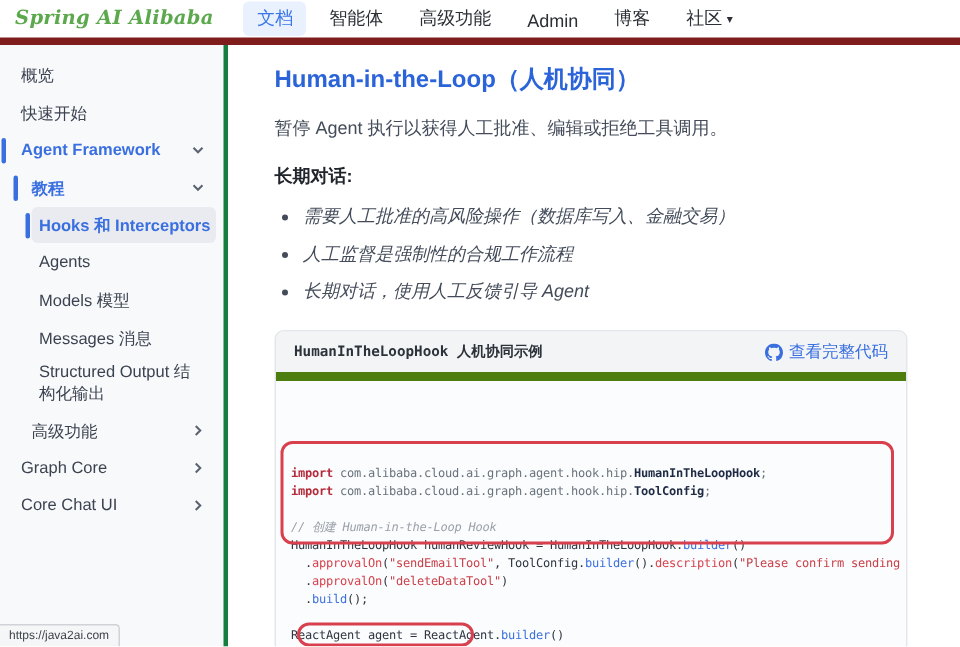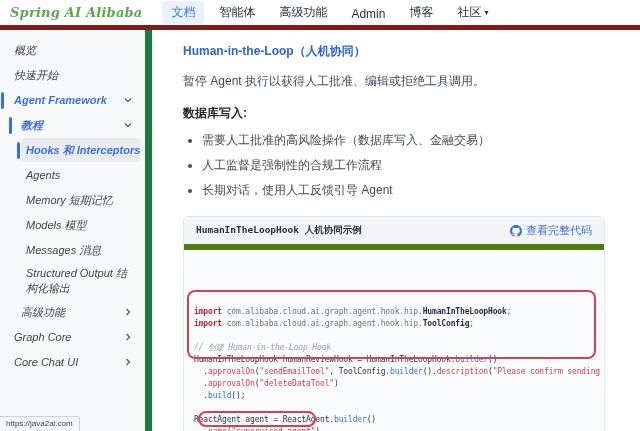--- a/index.html
+++ b/index.html
@@ -13,43 +13,43 @@
     background:#fff;border-bottom:5px solid #7f1d1d;box-sizing:border-box;}
   .logo{font-family:"DejaVu Serif",serif;font-style:italic;font-weight:bold;
     font-size:13px;color:#5ba94c;letter-spacing:.2px;white-space:nowrap;}
   .nav{display:flex;align-items:flex-end;margin-left:20px;gap:6px;}
   .nav-item{font-size:12px;color:#2c3036;padding:3px 9px;border-radius:4px;
     cursor:pointer;display:flex;align-items:center;gap:3px;white-space:nowrap;}
   .nav-item.active{background:#e8f1fd;color:#3a76e8;}
   .caret{font-size:8px;line-height:1;color:#2c3036;}
   
   .sidebar{position:absolute;top:30px;left:0;width:152px;bottom:0;
-    background:#f8f9fb;border-right:7px solid #15803d;padding-top:7px;
-    box-sizing:border-box;font-size:11px;color:#3c4350;font-style:italic;}
+    background:#f8f9fb;border-right:3px solid #15803d;padding-top:7px;
+    box-sizing:border-box;font-size:11px;color:#3c4350;}
   .sb-item{position:relative;display:flex;align-items:center;height:24px;
     margin:1px 0;cursor:pointer;}
   .lvl0{padding-left:14px;}.lvl1{padding-left:21px;}.lvl2{padding-left:26px;}
   .sb-item.blue .sb-label{color:#3a6fe0;font-weight:bold;}
   .sb-bar{position:absolute;width:3px;height:17px;border-radius:2px;
     background:#3a6fe0;top:4px;}
   .bar0 .sb-bar{left:1px;}.bar1 .sb-bar{left:9px;}.bar2 .sb-bar{left:17px;}
   .sb-item.active::before{content:"";position:absolute;left:21px;right:5px;
     top:0;bottom:0;background:#e9ebf0;border-radius:4px;}
   .sb-label{position:relative;z-index:1;}
   .sb-chevron{position:absolute;right:12px;top:7px;line-height:0;}
   .sb-item.wrap{height:auto;padding-top:3px;padding-bottom:3px;line-height:15px;
     padding-right:16px;}
   .gap-top{margin-top:0;}
   
   .main{position:absolute;left:152px;top:30px;right:0;bottom:0;background:#fff;
     padding:10px 12px 0 31px;box-sizing:border-box;overflow:hidden;}
-  .page-title{font-size:12px;font-weight:bold;color:#2b63d9;margin:3px 0 13px;}
+  .page-title{font-size:16px;font-weight:bold;color:#2b63d9;margin:3px 0 13px;}
   .intro{font-size:12px;color:#444c5a;margin:0 0 15px;}
   .scenarios{font-size:12px;font-weight:bold;color:#20242b;margin:0 0 10px;}
-  ul.bullets{margin:0 0 17px;padding-left:19px;}
+  ul.bullets{margin:0 0 17px;padding-left:19px;font-style:italic;}
   ul.bullets li{font-size:12px;color:#444c5a;margin-bottom:8px;}
   
   .card{width:422px;border:1px solid #e3e6ea;border-radius:6px;overflow:hidden;
     background:#fbfcfd;box-sizing:border-box;}
   .card-header{display:flex;justify-content:space-between;align-items:center;
     background:#f2f4f6;border-bottom:6px solid #4d7c0f;padding:6px 12px;}
   .card-title{font-family:"DejaVu Sans Mono",monospace;font-weight:bold;
     font-size:9.5px;color:#2c323a;}
   .card-link{display:flex;gap:4px;align-items:center;color:#3a6fe0;
     font-size:11px;cursor:pointer;white-space:nowrap;}
@@ -128,23 +128,20 @@
     </span>
   </div>
   <div class="sb-item lvl2 blue bar2 active">
     <span class="sb-bar"></span>
     <span class="sb-label">Hooks 和 Interceptors</span>
   </div>
   <div class="sb-item lvl2">
     <span class="sb-label">Agents</span>
   </div>
   <div class="sb-item lvl2">
-    <span class="sb-label">Memory 短期记忆</span>
-  </div>
-  <div class="sb-item lvl2">
     <span class="sb-label">Models 模型</span>
   </div>
   <div class="sb-item lvl2">
     <span class="sb-label">Messages 消息</span>
   </div>
   <div class="sb-item lvl2 wrap">
     <span class="sb-label">Structured Output 结构化输出</span>
   </div>
   <div class="sb-item lvl1 gap-top">
     <span class="sb-label">高级功能</span>
@@ -168,21 +165,21 @@
       <svg width="10" height="10" viewBox="0 0 10 10">
           <polyline points="3.5,2 6.5,5 3.5,8" fill="none" stroke="#5b6470" stroke-width="1.4"></polyline>
         </svg>
     </span>
   </div>
 </aside>
 
 <main class="main">
   <h1 class="page-title">Human-in-the-Loop（人机协同）</h1>
   <p class="intro">暂停 Agent 执行以获得人工批准、编辑或拒绝工具调用。</p>
-  <p class="scenarios">数据库写入:</p>
+  <p class="scenarios">长期对话:</p>
   <ul class="bullets">
     <li>需要人工批准的高风险操作（数据库写入、金融交易）</li>
     <li>人工监督是强制性的合规工作流程</li>
     <li>长期对话，使用人工反馈引导 Agent</li>
   </ul>
 
   <section class="card">
     <div class="card-header">
       <span class="card-title">HumanInTheLoopHook 人机协同示例</span>
       <a class="card-link">

